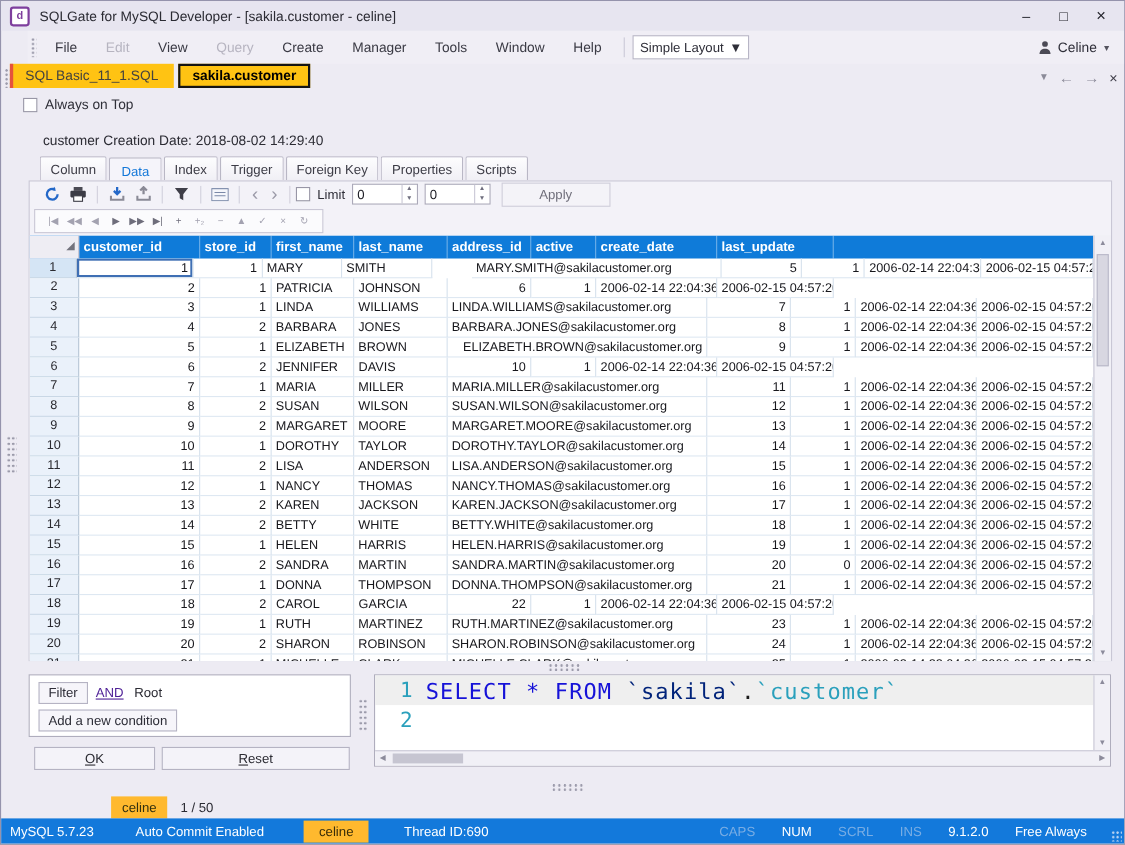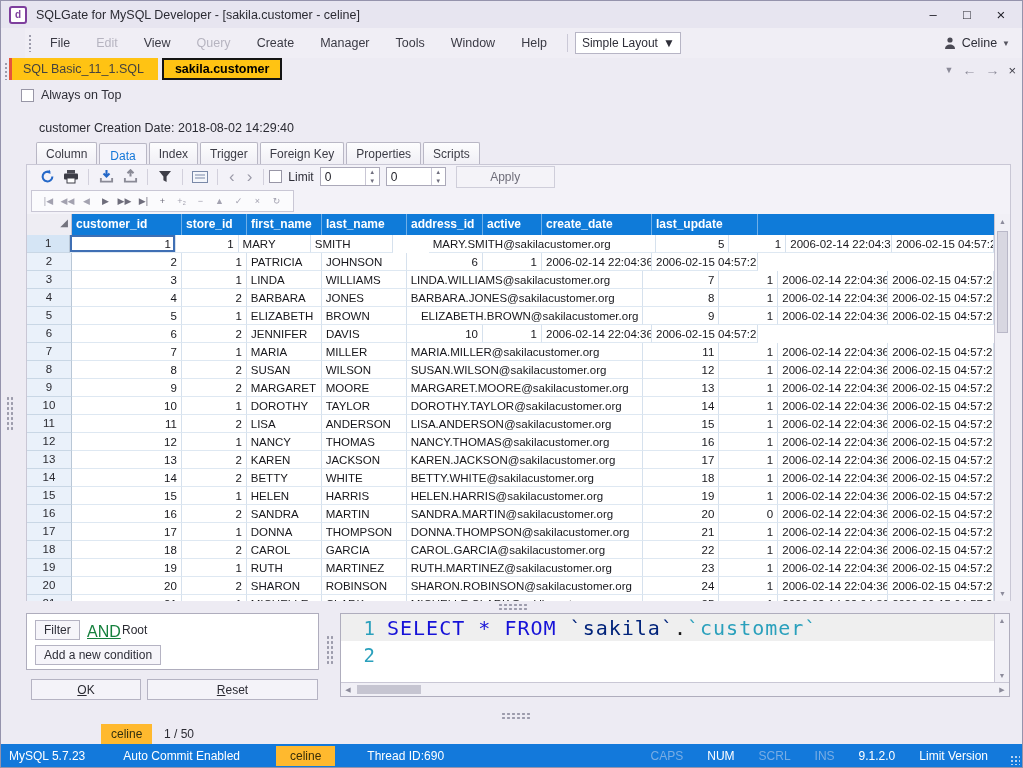--- a/index.html
+++ b/index.html
@@ -81,21 +81,21 @@
   .vscroll .thumb{position:absolute;left:2px;right:2px;top:17px;height:100px;background:#D8D7E1;border:1px solid #B9B8C8;}
   .vscroll .arr.dn{position:absolute;bottom:0;left:0;right:0;}
   
   .hgrip{position:absolute;width:30px;height:7px;
     background:radial-gradient(circle,#9C9BAB 1.1px,transparent 1.3px);background-size:5px 4px;}
   .vgrip{position:absolute;width:8px;height:30px;
     background:radial-gradient(circle,#9C9BAB 1.1px,transparent 1.3px);background-size:4px 5px;}
   
   .filter-box{position:absolute;left:25px;top:612px;width:293px;height:57px;background:#fff;border:1px solid #AFADBD;box-sizing:border-box;}
   .filter-btn{position:absolute;left:8px;top:6px;padding:2px 8px;border:1px solid #B5B3C3;background:#F6F5FA;font-size:12px;color:#2E2E38;}
-  .and-lbl{position:absolute;left:60px;top:9px;font-size:16px;color:#15803d;text-decoration:underline;}
+  .and-lbl{position:absolute;left:60px;top:9px;font-size:12px;color:#4c1d95;text-decoration:underline;}
   .root-lbl{position:absolute;left:95px;top:9px;font-size:12px;color:#2B2B33;}
   .addcond-btn{position:absolute;left:8px;top:31px;padding:2px 8px;border:1px solid #B5B3C3;background:#F6F5FA;font-size:12px;color:#2E2E38;}
   .fp-btn{position:absolute;height:21px;background:#F4F3F9;border:1px solid #B5B3C3;font-size:12px;color:#2B2B33;
     display:flex;align-items:center;justify-content:center;box-sizing:border-box;}
   
   .editor{position:absolute;left:339px;top:612px;width:670px;height:84px;background:#fff;border:1px solid #AFADBD;box-sizing:border-box;}
   .ed-line{position:relative;height:27px;display:flex;align-items:center;}
   .ed-line.cur{background:#EFEFEF;width:calc(100% - 15px);}
   .gut{width:34px;text-align:right;padding-right:12px;color:#2AA0BC;font-family:"DejaVu Sans Mono",monospace;font-size:19px;flex:none;}
   .code{font-family:"DejaVu Sans Mono",monospace;font-size:20px;letter-spacing:1px;white-space:pre;}
@@ -501,21 +501,20 @@
             <div class="g-cell num" style="width: 59px;">1</div>
             <div class="g-cell" style="width: 110px;">2006-02-14 22:04:36</div>
             <div class="g-cell" style="width: 106px;">2006-02-15 04:57:20</div>
           </div>
           <div class="g-row">
             <div class="rn">18</div>
             <div class="g-cell num" style="width: 110px;">18</div>
             <div class="g-cell num" style="width: 65px;">2</div>
             <div class="g-cell" style="width: 75px;">CAROL</div>
             <div class="g-cell" style="width: 85px;">GARCIA</div>
-            <div class="g-cell" style="width: 237px;">CAROL.GARCIA@sakilacustomer.org</div>
             <div class="g-cell num" style="width: 76px;">22</div>
             <div class="g-cell num" style="width: 59px;">1</div>
             <div class="g-cell" style="width: 110px;">2006-02-14 22:04:36</div>
             <div class="g-cell" style="width: 106px;">2006-02-15 04:57:20</div>
           </div>
           <div class="g-row">
             <div class="rn">19</div>
             <div class="g-cell num" style="width: 110px;">19</div>
             <div class="g-cell num" style="width: 65px;">1</div>
             <div class="g-cell" style="width: 75px;">RUTH</div>
@@ -603,18 +602,18 @@
     <span class="sb-server">MySQL 5.7.23</span>
     <span class="sb-auto">Auto Commit Enabled</span>
     <span class="sb-badge">celine</span>
     <span class="sb-thread">Thread ID:690</span>
     <span class="sb-right">
       <span class="dim">CAPS</span>
       <span>NUM</span>
       <span class="dim">SCRL</span>
       <span class="dim">INS</span>
       <span>9.1.2.0</span>
-      <span>Limit Version</span>
+      <span>Free Always</span>
     </span>
     <span class="sb-grip"></span>
   </div>
 
 </div>
 
 </body></html>

